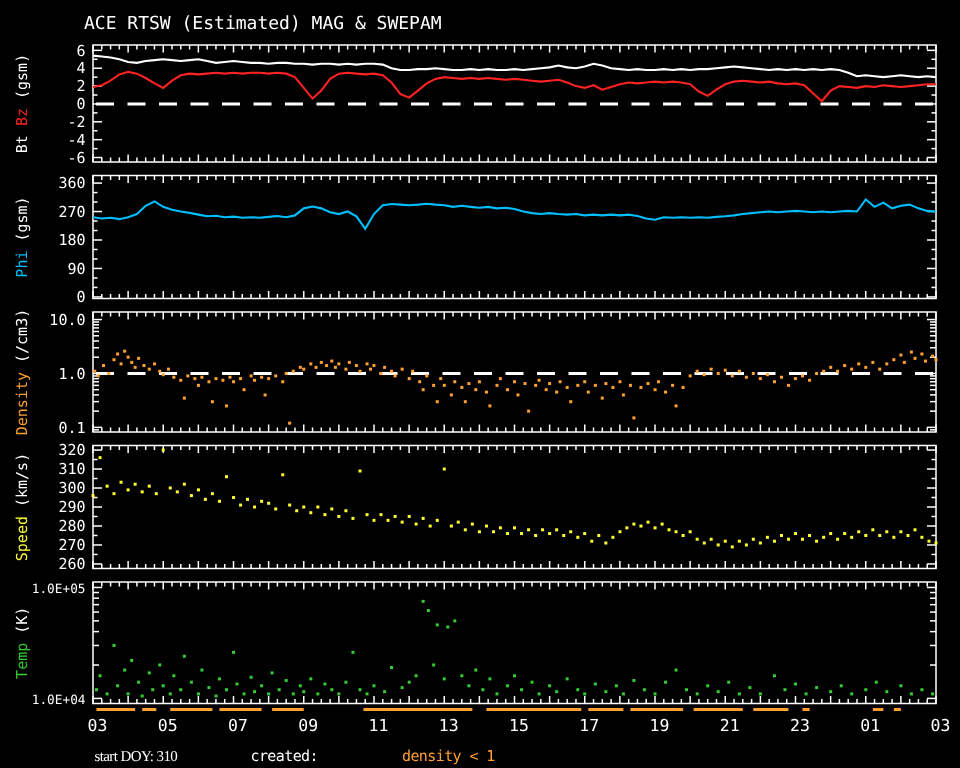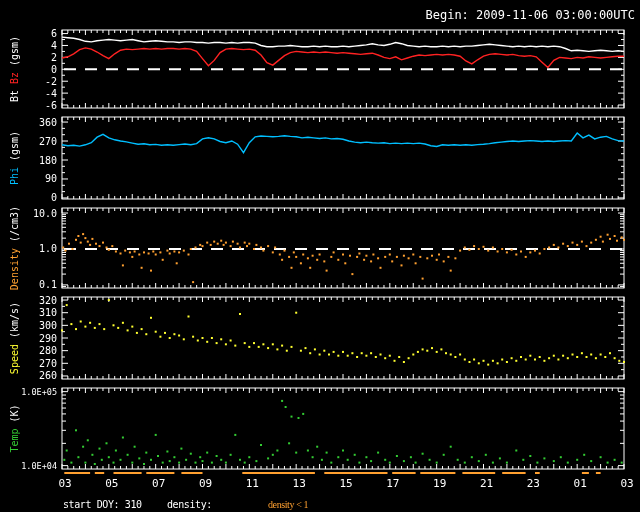--- a/index.html
+++ b/index.html
@@ -1,21 +1,21 @@
 <!DOCTYPE html>
 <html><head>
 <meta charset="utf-8">
 <style>
   html,body{margin:0;padding:0;background:#000;}
   #screen{position:relative;width:640px;height:512px;background:#000;overflow:hidden;
           font-family:"DejaVu Sans Mono","Liberation Mono",monospace;color:#fff;}
   #chart{position:absolute;left:0;top:0;}
   .txt{position:absolute;white-space:pre;font-size:12px;color:#fff;}
   .small{font-size:10px;letter-spacing:-0.4px;}
-  .orange{color:#ffa030;font-family:Liberation Serif, serif;}
+  .orange{color:#ffa030;}
 </style>
 </head>
 <body>
 
 <div id="screen">
   <svg id="chart" width="640" height="512">
       <g>
         <rect x="62" y="30" width="562" height="78" fill="none" stroke="#ffffff" stroke-width="1"></rect>
         <line x1="62" y1="108" x2="62" y2="103" stroke="#ffffff" stroke-width="1"></line>
         <line x1="62" y1="30" x2="62" y2="35" stroke="#ffffff" stroke-width="1"></line>
@@ -1587,18 +1587,18 @@
         <text x="299.1666666666667" y="487" text-anchor="middle" font-size="11" fill="#ffffff" font-family="DejaVu Sans Mono, Liberation Mono, monospace">13</text>
         <text x="346" y="487" text-anchor="middle" font-size="11" fill="#ffffff" font-family="DejaVu Sans Mono, Liberation Mono, monospace">15</text>
         <text x="392.83333333333337" y="487" text-anchor="middle" font-size="11" fill="#ffffff" font-family="DejaVu Sans Mono, Liberation Mono, monospace">17</text>
         <text x="439.6666666666667" y="487" text-anchor="middle" font-size="11" fill="#ffffff" font-family="DejaVu Sans Mono, Liberation Mono, monospace">19</text>
         <text x="486.5" y="487" text-anchor="middle" font-size="11" fill="#ffffff" font-family="DejaVu Sans Mono, Liberation Mono, monospace">21</text>
         <text x="533.3333333333334" y="487" text-anchor="middle" font-size="11" fill="#ffffff" font-family="DejaVu Sans Mono, Liberation Mono, monospace">23</text>
         <text x="580.1666666666667" y="487" text-anchor="middle" font-size="11" fill="#ffffff" font-family="DejaVu Sans Mono, Liberation Mono, monospace">01</text>
         <text x="627" y="487" text-anchor="middle" font-size="11" fill="#ffffff" font-family="DejaVu Sans Mono, Liberation Mono, monospace">03</text>
       </g>
     </svg>
-  <span class="txt" style="right:5px;top:8px;">Begin: 2009-11-06 03:00:00UTC</span>
-  <span class="txt small" style="left:63px;top:499px;">start DOY: 310</span>
-  <span class="txt small" style="left:167px;top:499px;">density:</span>
+  <span class="txt" style="left:56px;top:8px;">ACE RTSW (Estimated) MAG &amp; SWEPAM</span>
+  <span class="txt small" style="left:63px;top:499px;font-family:Liberation Serif, serif;">start DOY: 310</span>
+  <span class="txt small" style="left:167px;top:499px;">created:</span>
   <span class="txt small orange" style="left:268px;top:499px;">density &lt; 1</span>
   <span class="txt small" style="left:404px;top:529px;">NOAA/SWPC</span>
 </div>
 
 </body></html>

